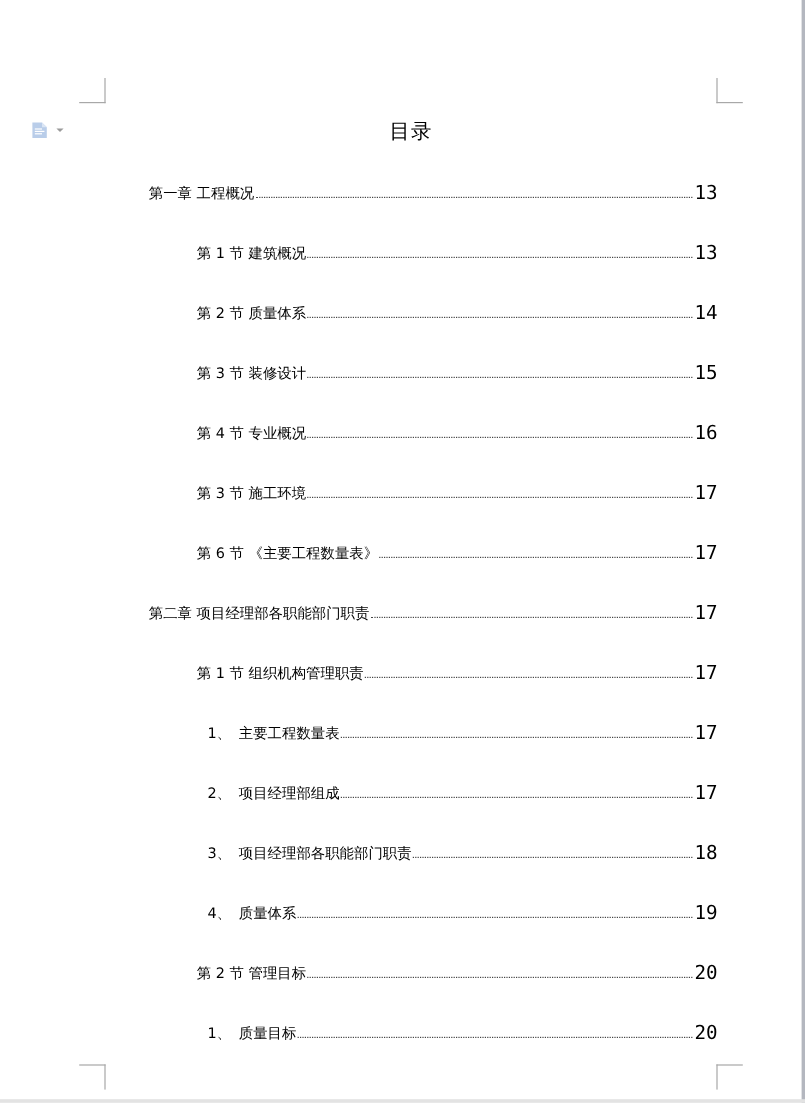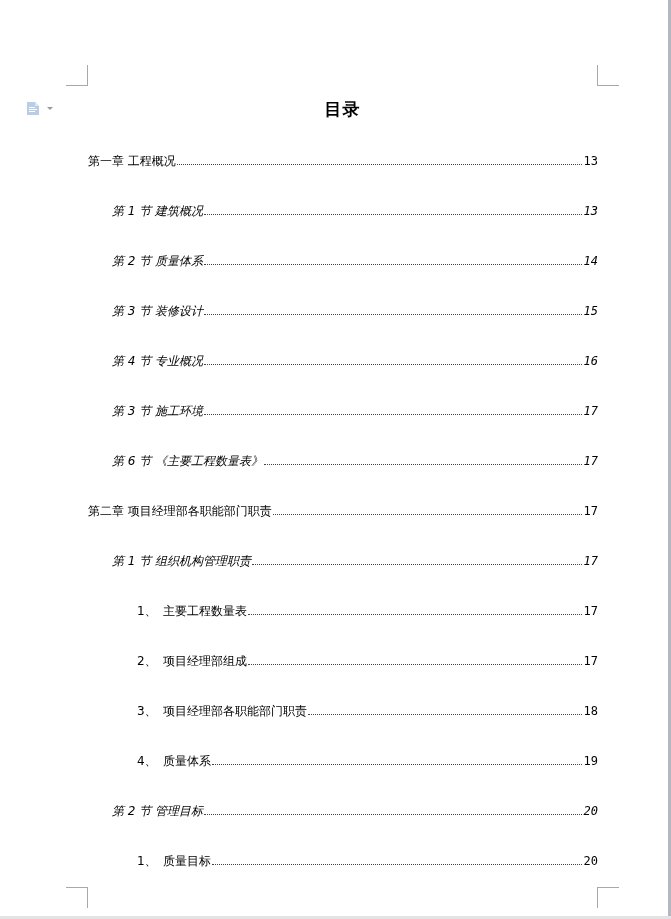--- a/index.html
+++ b/index.html
@@ -16,30 +16,30 @@
   .corner.tr { left: 597px; top: 65px; border-left-width: 1px; border-bottom-width: 1px; }
   .corner.bl { left: 66px; top: 887px; border-right-width: 1px; border-top-width: 1px; }
   .corner.br { left: 597px; top: 887px; border-left-width: 1px; border-top-width: 1px; }
 
   .doc-icon-btn { position: absolute; left: 26px; top: 101px; width: 30px; height: 16px; cursor: pointer; }
   .doc-icon-btn svg { position: absolute; left: 0; top: 0; }
   .doc-icon-btn .caret { position: absolute; left: 21px; top: 6px; width: 0; height: 0;
     border-left: 3px solid transparent; border-right: 3px solid transparent; border-top: 3px solid #9a9a9a; }
 
   .title { position: absolute; left: 0; width: 671px; top: 98px; text-align: center;
-    font-size: 17px; font-weight: bold; letter-spacing: 1px; padding-left: 14px; box-sizing: border-box; }
+    font-size: 17px; font-weight: normal; letter-spacing: 1px; padding-left: 14px; box-sizing: border-box; }
 
   .toc { position: absolute; left: 0; top: 0; width: 671px; }
   .entry { position: absolute; height: 16px; display: flex; align-items: flex-end; font-size: 12px; line-height: 14px; right: 73px; cursor: pointer; }
-  .entry .num { white-space: pre; }
+  .entry .num { white-space: pre; margin-left: 36px; }
   .entry .label { white-space: pre; margin-top: 32px; }
   .entry .leader { flex: 1; border-bottom: 1px dotted #444; margin: 0 2px 3px 1px; height: 0; }
-  .entry .page { font-family: "DejaVu Sans Mono", "Liberation Mono", monospace; font-size: 12px; }
+  .entry .page { font-family: "DejaVu Sans Mono", "Liberation Mono", monospace; font-size: 16px; }
   .entry.l1 { left: 88px; }
-  .entry.l2 { left: 112px; font-style: italic; }
+  .entry.l2 { left: 128px; }
   .entry.l3 { left: 137px; }
   .entry.l3 .num { width: 26px; display: inline-block; }
 </style>
 </head>
 <body>
 
 <div class="right-bar"></div>
 <div class="bottom-line"></div>
 
 <div class="corner tl"></div>

